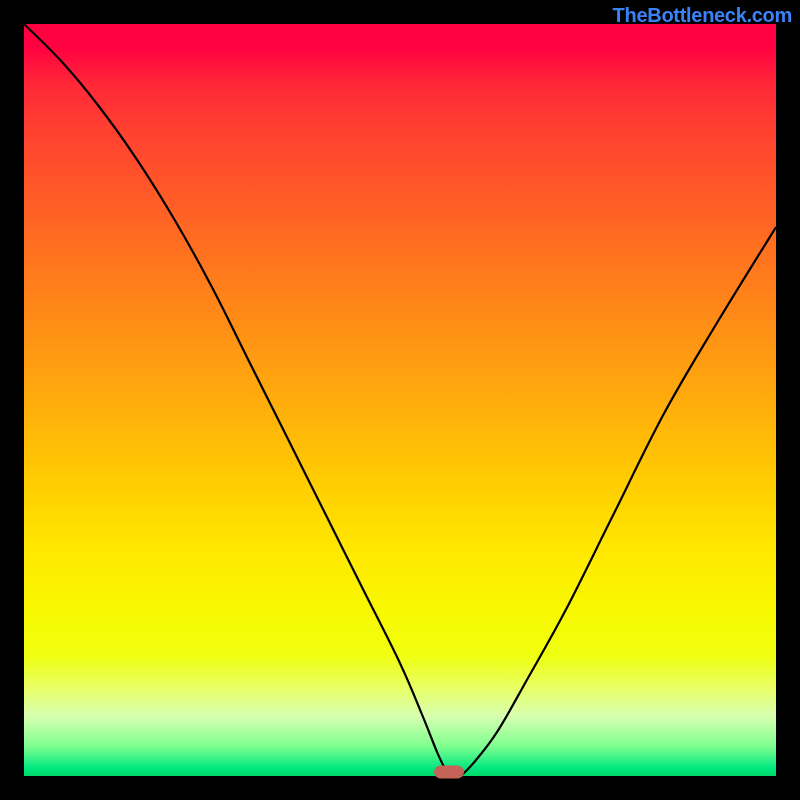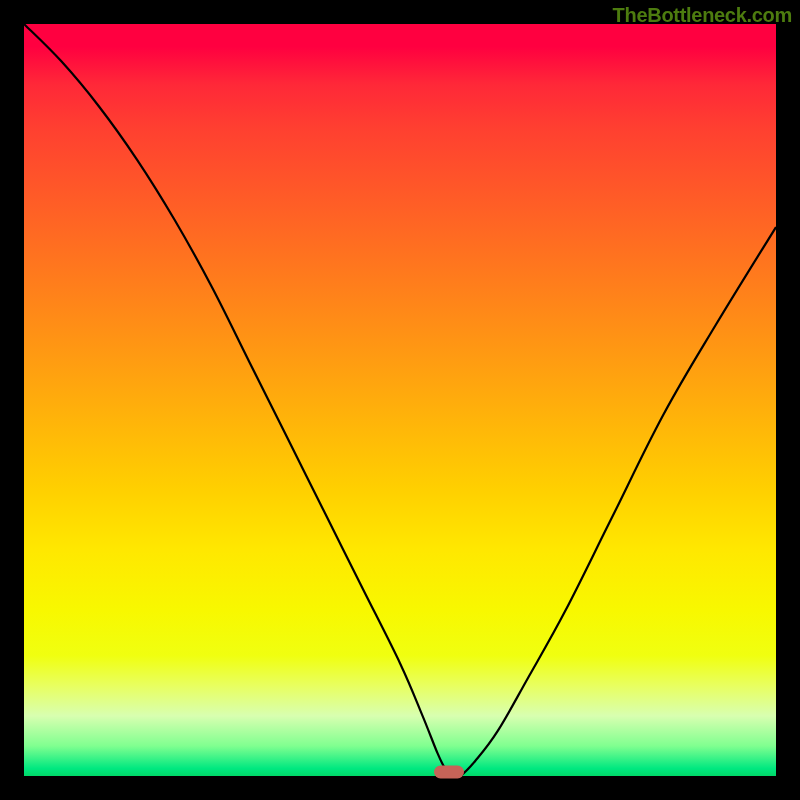--- a/index.html
+++ b/index.html
@@ -50,21 +50,21 @@
       width: 100%;
       height: 100%;
       pointer-events: none;
     }
     .attribution {
       position: absolute;
       top: 4px;
       right: 8px;
       font-size: 20px;
       font-weight: bold;
-      color: #4d7c0f;
+      color: #3b82f6;
       z-index: 10;
       letter-spacing: -0.3px;
     }
     .marker {
       position: absolute;
       width: 30px;
       height: 13px;
       background: #c66358;
       border-radius: 7px;
       transform: translate(-50%, -50%);

